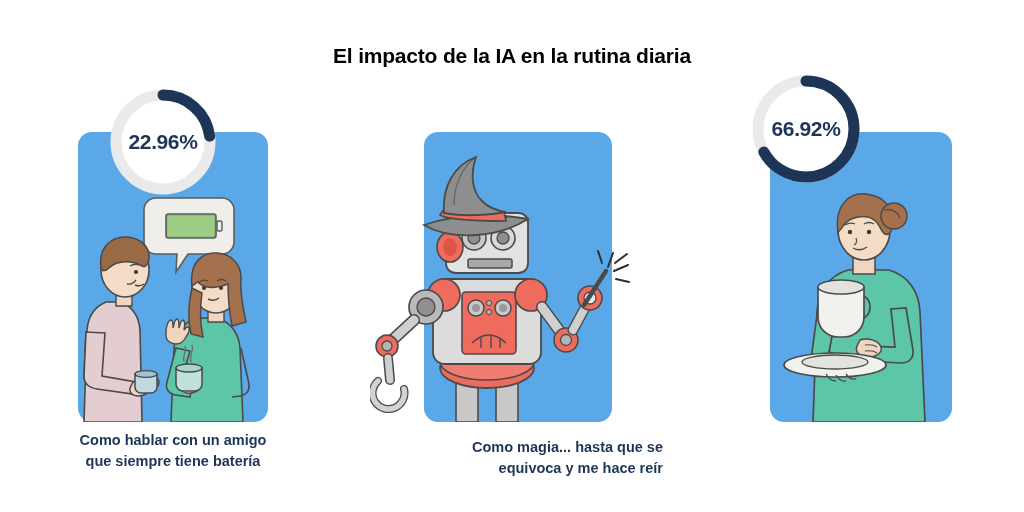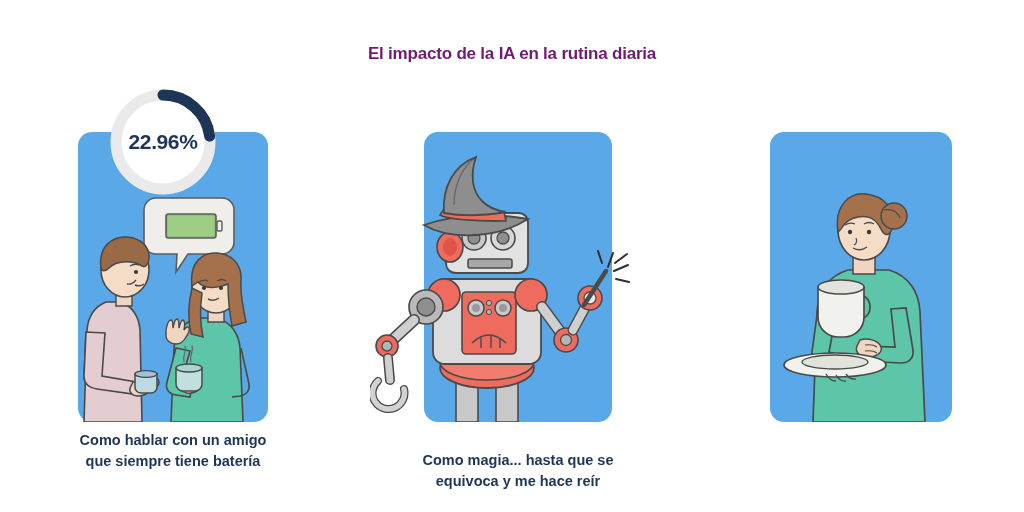--- a/index.html
+++ b/index.html
@@ -18,23 +18,23 @@
     position: relative;
     width: 1024px;
     height: 512px;
   }
   .title {
     position: absolute;
     top: 44px;
     left: 0;
     width: 1024px;
     text-align: center;
-    font-size: 17px;
+    font-size: 21px;
     font-weight: bold;
-    color: #701a75;
+    color: #000000;
     letter-spacing: -0.2px;
   }
   .card {
     position: absolute;
     background: #5aa8e8;
     border-radius: 14px;
   }
   .caption {
     position: absolute;
     text-align: center;
@@ -230,21 +230,21 @@
 
       <path d="M54 70 q48 -16 104 -6 q-22 14 -52 16 q-32 2 -52 -10 z" fill="#8e8e8e" stroke="#4a4a4a" stroke-width="1.8"></path>
       <path d="M73 59 q18 6 56 7 q6 -1 8 -4" fill="none" stroke="#4a4a4a" stroke-width="1.4"></path>
       <path d="M70 60 q10 6 66 6 l-2 -9 q-30 -2 -58 -6 z" fill="#ef6b5e" stroke="#4a4a4a" stroke-width="1.6"></path>
       <path d="M74 58 c-2 -26 10 -48 32 -56 c-6 18 -4 34 6 44 c7 7 16 10 24 11 q-36 6 -62 1 z" fill="#8e8e8e" stroke="#4a4a4a" stroke-width="1.8"></path>
       <path d="M106 2 c-14 10 -22 28 -22 48" fill="none" stroke="#4a4a4a" stroke-width="1.2" opacity="0.6"></path>
     </svg>
   </div>
 
 
-  <div class="caption" style="left:373px; top:450px; width:290px;">Como magia... hasta que se
+  <div class="caption" style="left:373px; top:437px; width:290px;text-align:right;">Como magia... hasta que se
 equivoca y me hace reír</div>
 
   <div class="card" style="left:770px; top:132px; width:182px; height:290px;"></div>
 
   <div class="art" style="left:770px; top:188px; width:182px; height:234px;">
     <svg width="182" height="234" viewBox="0 0 182 234">
 
       <path d="M78 82 c-20 6 -30 22 -31 42 l-4 110 h112 l-5 -110 c-1 -20 -11 -36 -31 -42 z" fill="#5ec6a8" stroke="#4a4a4a" stroke-width="1.7"></path>
 
       <path d="M48 120 l-6 44 c-1 8 3 13 11 15 l18 3 l3 -14 l-15 -4 l8 -42 z" fill="#5ec6a8" stroke="#4a4a4a" stroke-width="1.7"></path>
@@ -273,15 +273,23 @@
       <ellipse cx="71" cy="99" rx="23" ry="7" fill="#e3e3de" stroke="#4a4a4a" stroke-width="1.5"></ellipse>
       <path d="M94 108 a13 13 0 0 1 0 22" fill="none" stroke="#4a4a4a" stroke-width="1.7"></path>
 
       <ellipse cx="65" cy="177" rx="51" ry="12" fill="#f1f1ee" stroke="#4a4a4a" stroke-width="1.7"></ellipse>
       <ellipse cx="65" cy="174" rx="33" ry="7" fill="#e3e3de" stroke="#4a4a4a" stroke-width="1.3"></ellipse>
 
       <path d="M56 186 q4 7 10 7 M66 187 q4 7 10 6 M76 186 q4 6 10 5" fill="none" stroke="#4a4a4a" stroke-width="1.4"></path>
     </svg>
   </div>
 
+  <div class="donut" style="left:752px; top:75px; width:108px; height:108px;">
+    <svg width="108" height="108" viewBox="0 0 108 108">
+      <circle cx="54" cy="54" r="48" fill="#ffffff"></circle>
+      <circle cx="54" cy="54" r="48" fill="none" stroke="#ebeaea" stroke-width="11"></circle>
+      <circle cx="54" cy="54" r="48" fill="none" stroke="#1d3557" stroke-width="11" stroke-linecap="round" stroke-dasharray="201.8 99.8" transform="rotate(-90 54 54)"></circle>
+    </svg>
+    <div class="donut-label">66.92%</div>
+  </div>
 
 
 </div>
 
 </body></html>

